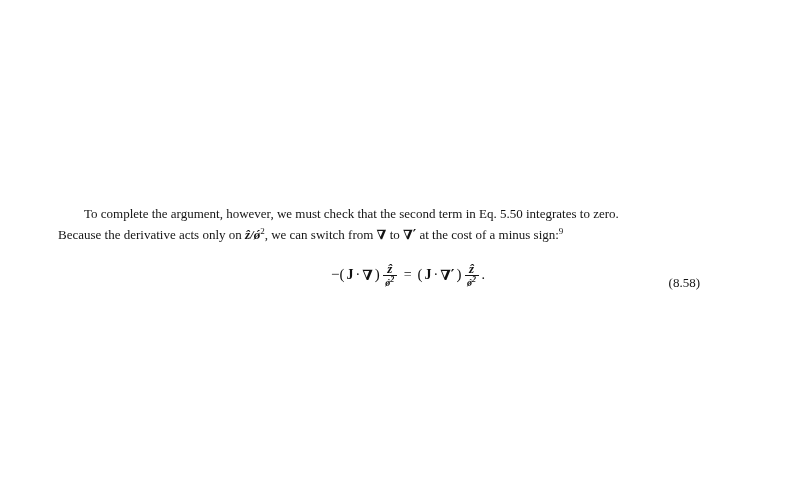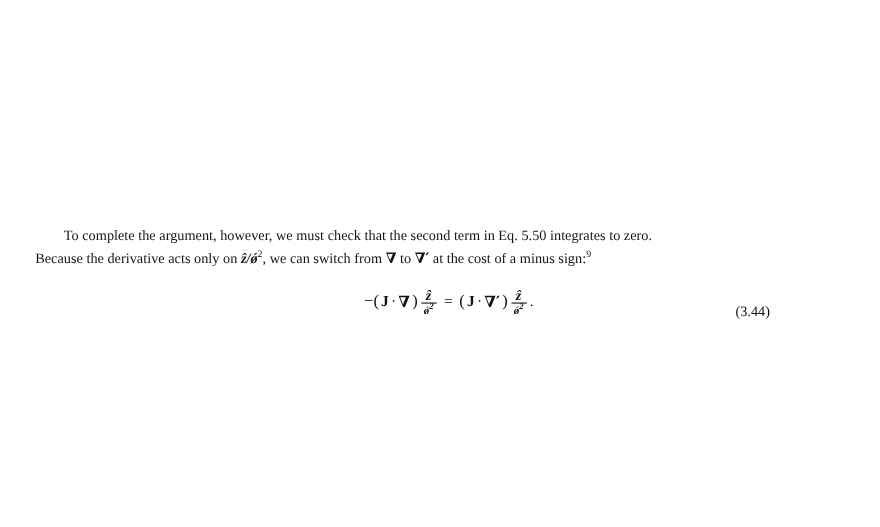--- a/index.html
+++ b/index.html
@@ -15,21 +15,21 @@
     color: #111111;
   }
   .page {
     position: relative;
     width: 800px;
     height: 479px;
     background: #ffffff;
   }
   .body-text {
     position: absolute;
-    left: 32px;
+    left: 58px;
     top: 190px;
     width: 600px;
     font-size: 13.0px;
     line-height: 21px;
     text-align: left;
     color: #141414;
   }
   .body-text .indent {
     display: inline-block;
     width: 26px;
@@ -145,16 +145,16 @@
           <span class="nabla">∇′</span>
           <span class="paren">)</span>
           <span class="frac">
             <span class="num">ẑ</span>
             <span class="bar"></span>
             <span class="den"><span>ǿ</span><span class="p">2</span></span>
           </span>
           <span>.</span>
       </span>
     </div>
-    <div class="eq-number">(3.44)</div>
+    <div class="eq-number">(8.58)</div>
   </div>
 
 </div>
 
 </body></html>

